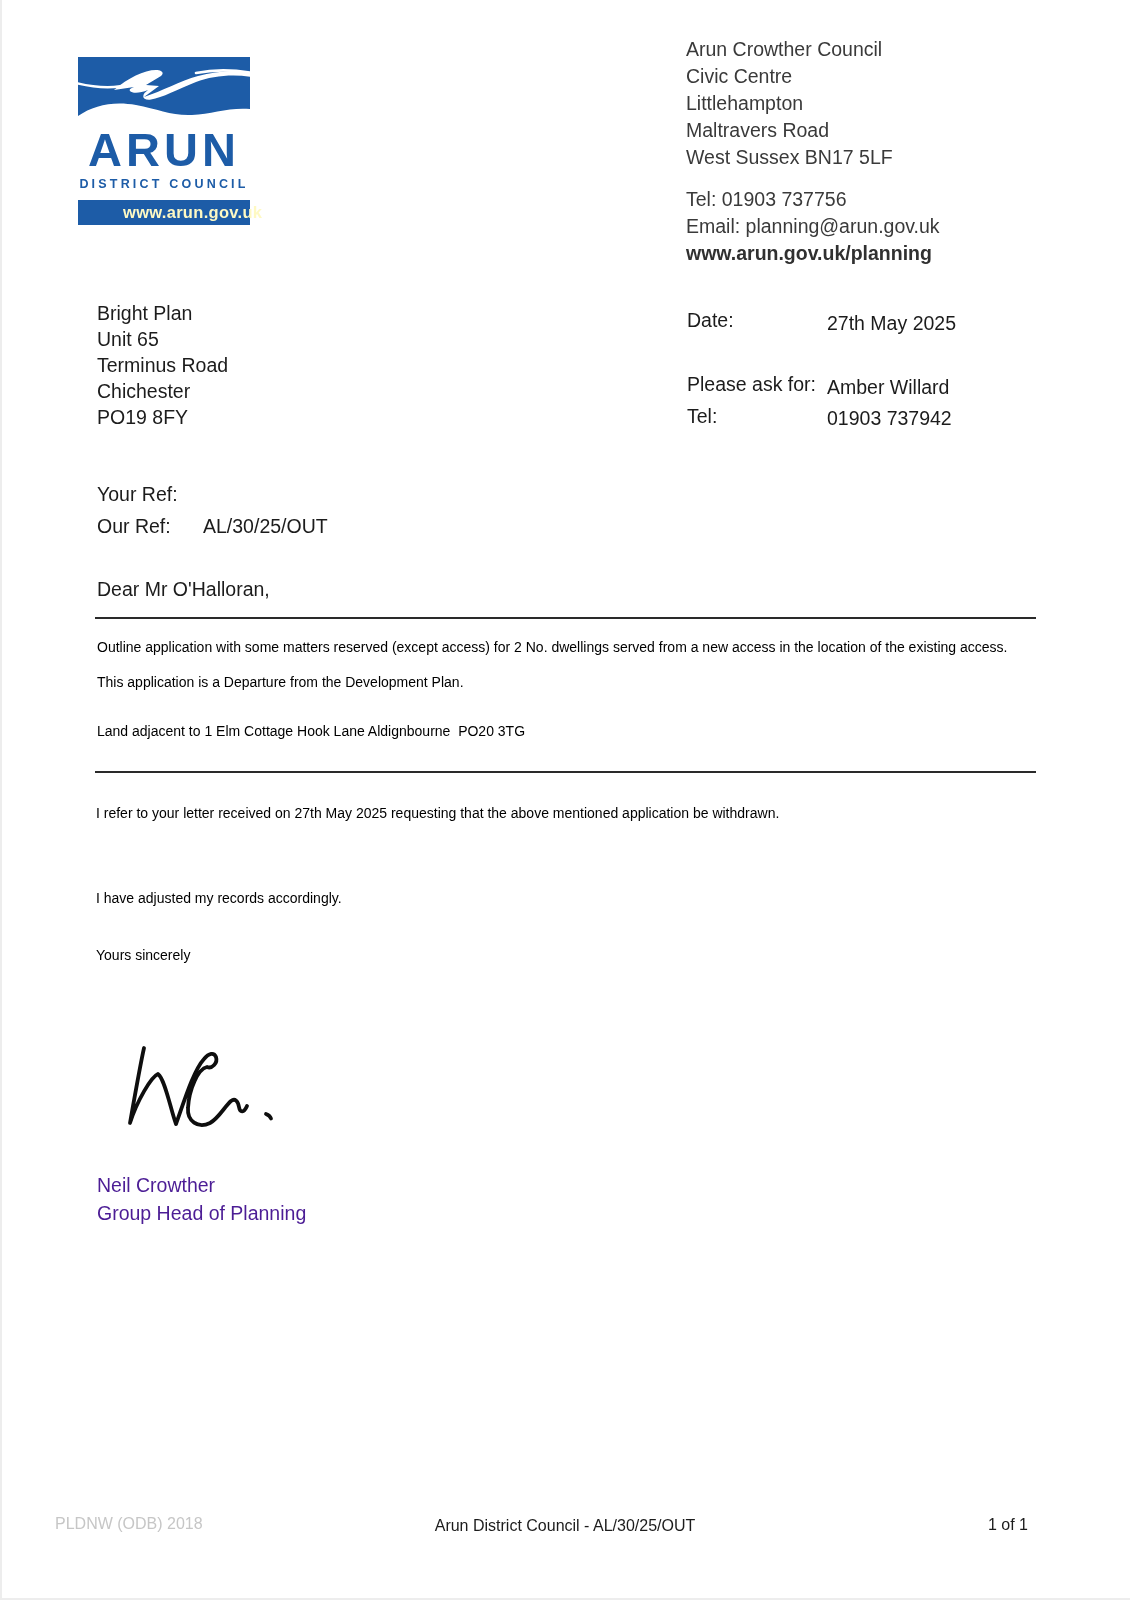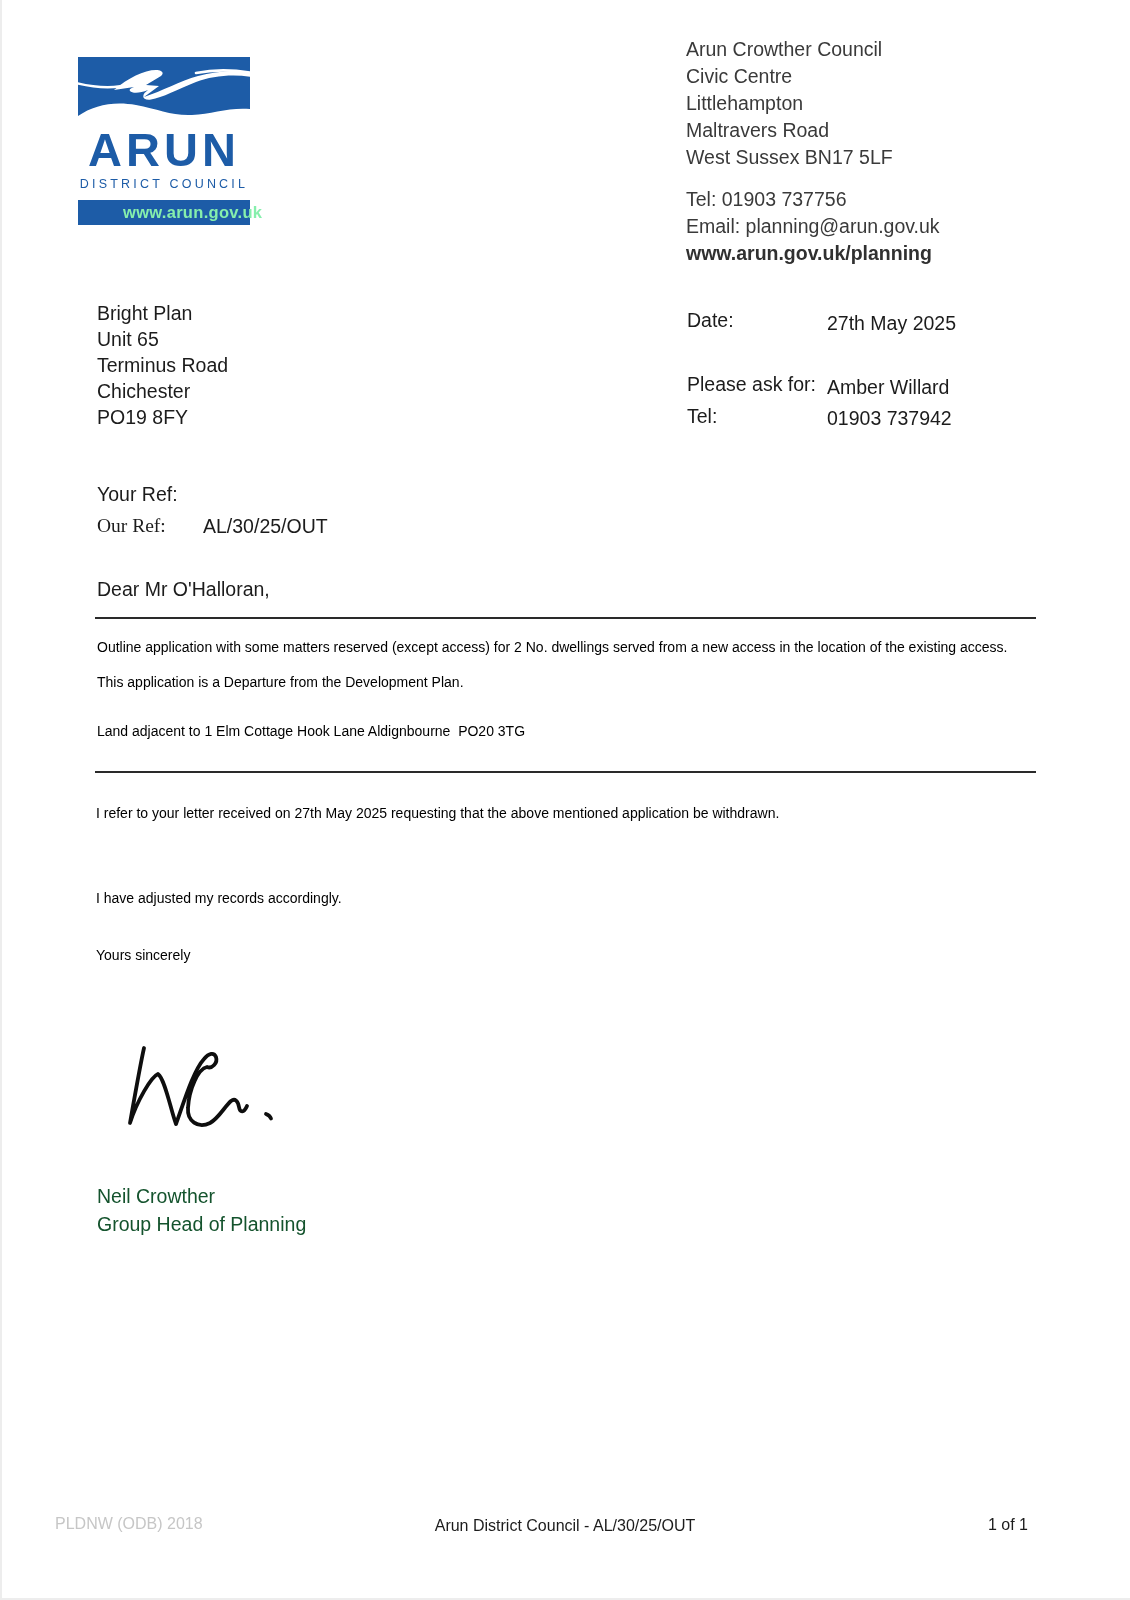--- a/index.html
+++ b/index.html
@@ -18,26 +18,26 @@
   .logo{left:78px;top:57px;width:172px;}
   .logo-wave{display:block;width:172px;height:68px;}
   .logo-acronym{
     margin-top:1px;text-align:center;
     font-size:47px;font-weight:bold;letter-spacing:4px;
     color:#1d5ca7;line-height:1.0;
     transform:scaleY(1.0);
   }
   .logo-subtitle{
     margin-top:4px;text-align:center;
-    font-size:12.5px;font-weight:normal;letter-spacing:3.2px;
+    font-size:12.5px;font-weight:bold;letter-spacing:3.2px;
     color:#1d5ca7;white-space:nowrap;
   }
   .logo-webbar{
     margin-top:9px;height:25px;line-height:25px;
-    background:#1d5ca7;color:#86efac;text-align:center;
+    background:#1d5ca7;color:#fef9c3;text-align:center;
     font-size:16.5px;font-weight:bold;letter-spacing:.3px;padding-left:45px;
   }
 
   
   .sender{left:686px;top:36px;width:360px;color:#3a3a3a;font-size:19.5px;line-height:27px;}
   .sender .line{white-space:nowrap;}
   .sender .contact{margin-top:15px;}
   .sender .web{font-weight:bold;color:#303030;}
 
   
@@ -58,21 +58,21 @@
   
   .body-text{font-size:14px;line-height:35px;color:#000000;}
   .subject-desc{left:97px;top:630px;width:922px;}
   .subject-loc{left:97px;top:714px;width:940px;white-space:pre-wrap;}
   .para1{left:96px;top:796px;width:880px;}
   .para2{left:96px;top:881px;width:880px;}
   .closing{left:96px;top:938px;}
 
   
   .signature{left:113px;top:1028px;}
-  .signatory{font-size:19.5px;line-height:28px;color:#14532d;margin-top:11px;}
+  .signatory{font-size:19.5px;line-height:28px;color:#4c1d95;}
   .sig-name{left:97px;top:1171px;}
   .sig-title{left:97px;top:1199px;}
 
   
   .footer-left{left:55px;top:1515px;font-size:16px;color:#c6c6c6;}
   .footer-center{left:0;top:1517px;width:1130px;text-align:center;font-size:16px;color:#1c1c1c;}
   .footer-right{left:963px;top:1516px;width:65px;text-align:right;font-size:16px;color:#1c1c1c;}
 </style>
 </head>
 <body>
@@ -121,21 +121,21 @@
 
   <div class="abs meta-label" style="left:687px;top:373px;">Please ask for:</div>
   <div class="abs meta-value" style="left:827px;top:376px;">Amber Willard</div>
 
   <div class="abs meta-label" style="left:687px;top:405px;">Tel:</div>
   <div class="abs meta-value" style="left:827px;top:407px;">01903 737942</div>
 
   <div class="abs ref-label" style="left:97px;top:483px;">Your Ref:</div>
   <div class="abs ref-value" style="left:203px;top:483px;"></div>
 
-  <div class="abs ref-label" style="left:97px;top:515px;font-family:Liberation Serif, serif;">Our Ref:</div>
+  <div class="abs ref-label" style="left:97px;top:515px;">Our Ref:</div>
   <div class="abs ref-value" style="left:203px;top:515px;">AL/30/25/OUT</div>
 
   <div class="abs salutation" style="left:97px;top:578px;">Dear Mr O'Halloran,</div>
 
   <div class="abs rule" style="top:617px;"></div>
 
   <div class="abs body-text subject-desc">Outline application with some matters reserved (except access) for 2 No. dwellings served from a new access in the location of the existing access. This application is a Departure from the Development Plan.</div>
   <div class="abs body-text subject-loc">Land adjacent to 1 Elm Cottage Hook Lane Aldignbourne  PO20 3TG</div>
 
   <div class="abs rule" style="top:771px;"></div>

